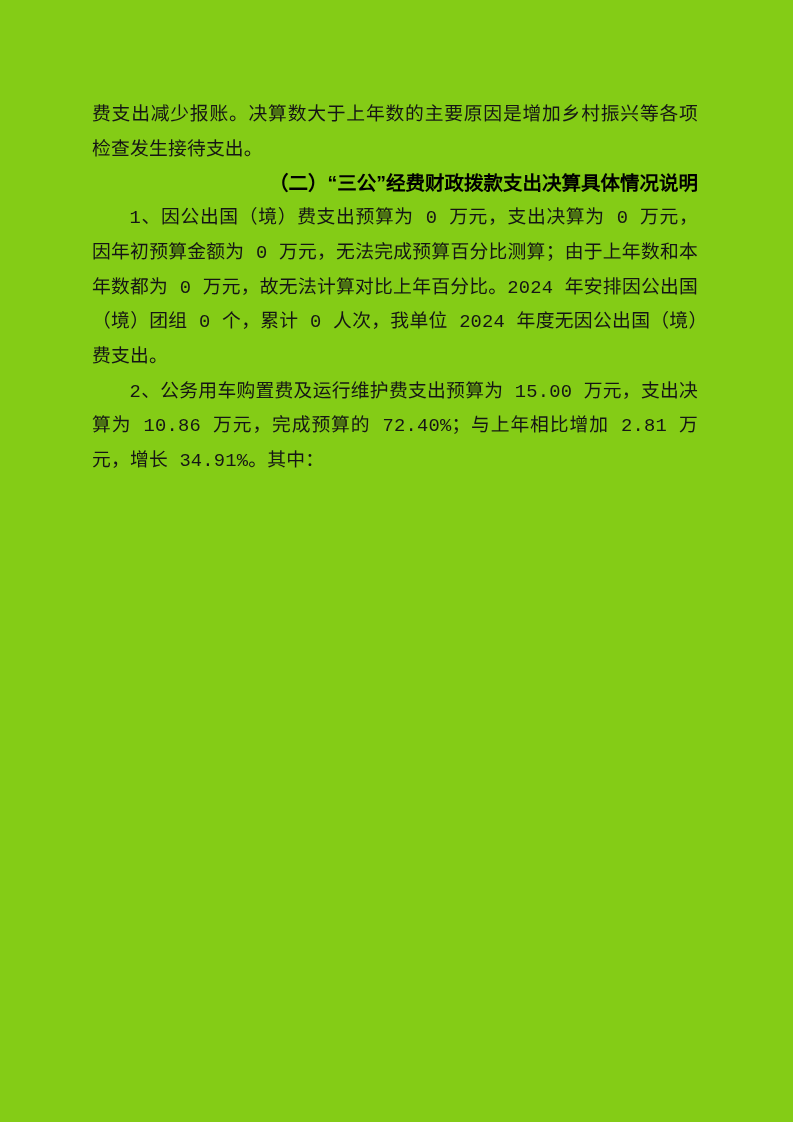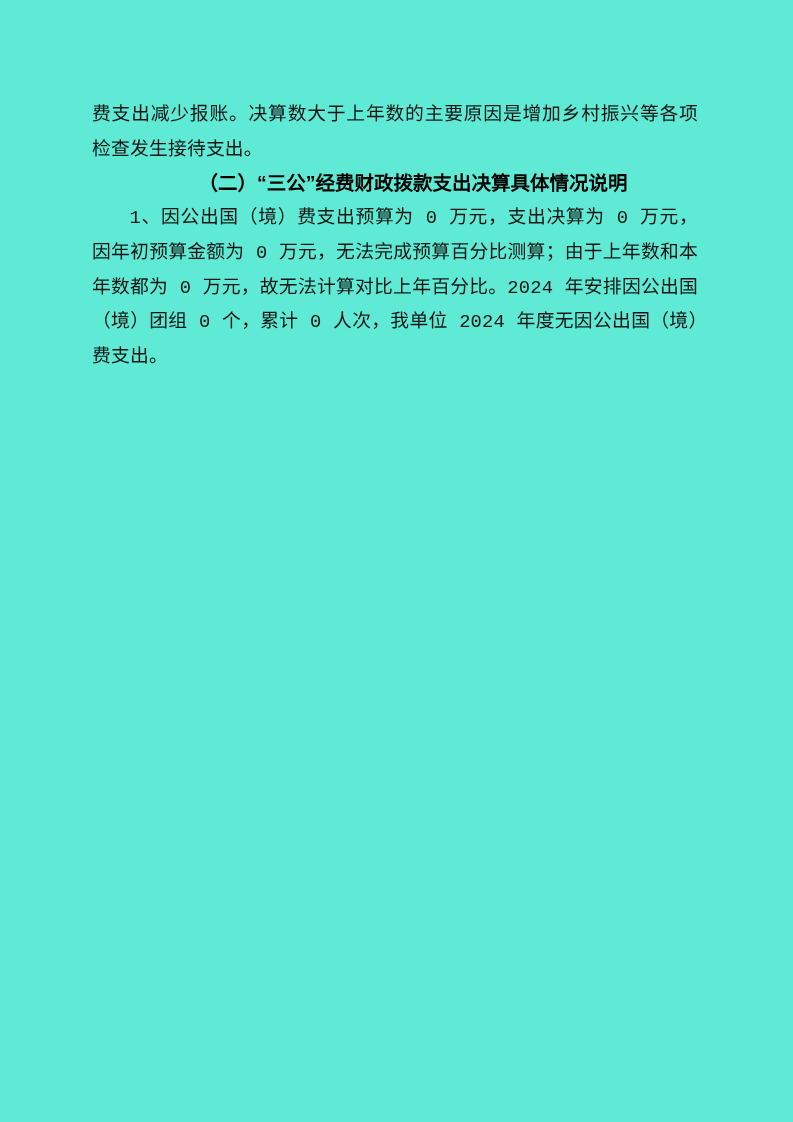--- a/index.html
+++ b/index.html
@@ -4,21 +4,21 @@
 <style>
   html, body {
     margin: 0;
     padding: 0;
     background: #ffffff;
   }
   .page {
     position: relative;
     width: 793px;
     height: 1122px;
-    background: #5eead4;
+    background: #84cc16;
     overflow: hidden;
     color: #111111;
   }
   .content {
     position: absolute;
     top: 97px;
     left: 92px;
     width: 606px;
   }
   .para {
@@ -35,35 +35,36 @@
     text-indent: 2em;
     font-family: Liberation Mono, monospace;
   }
   .heading {
     margin: 0;
     font-family: "Liberation Sans", "DejaVu Sans", sans-serif;
     font-weight: 700;
     font-size: 19.5px;
     line-height: 34.7px;
     text-indent: 1.85em;
-    text-align: center;
+    text-align: right;
     color: #000000;
     white-space: nowrap;
   }
 </style>
 </head>
 <body>
 
 <div class="page">
   <div class="content">
 
     <p class="para">费支出减少报账。决算数大于上年数的主要原因是增加乡村振兴等各项检查发生接待支出。</p>
 
     <h3 class="heading">（二）“三公”经费财政拨款支出决算具体情况说明</h3>
 
     <p class="para indent">1、因公出国（境）费支出预算为 0 万元，支出决算为 0 万元，因年初预算金额为 0 万元，无法完成预算百分比测算；由于上年数和本年数都为 0 万元，故无法计算对比上年百分比。2024 年安排因公出国（境）团组 0 个，累计 0 人次，我单位 2024 年度无因公出国（境）费支出。</p>
 
+    <p class="para indent">2、公务用车购置费及运行维护费支出预算为 15.00 万元，支出决算为 10.86 万元，完成预算的 72.40%；与上年相比增加 2.81 万元，增长 34.91%。其中：</p>
 
 
 
 
   </div>
 </div>
 
 </body></html>

